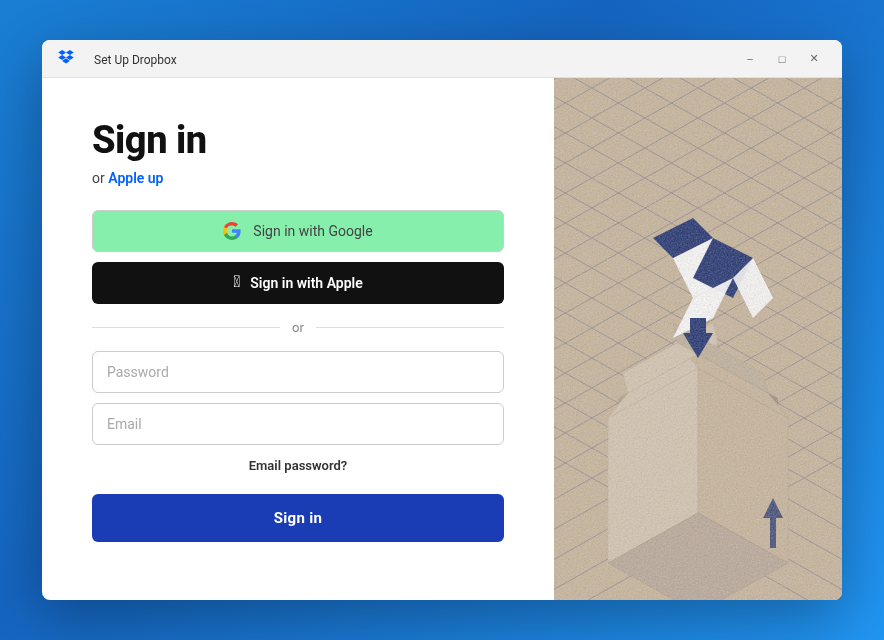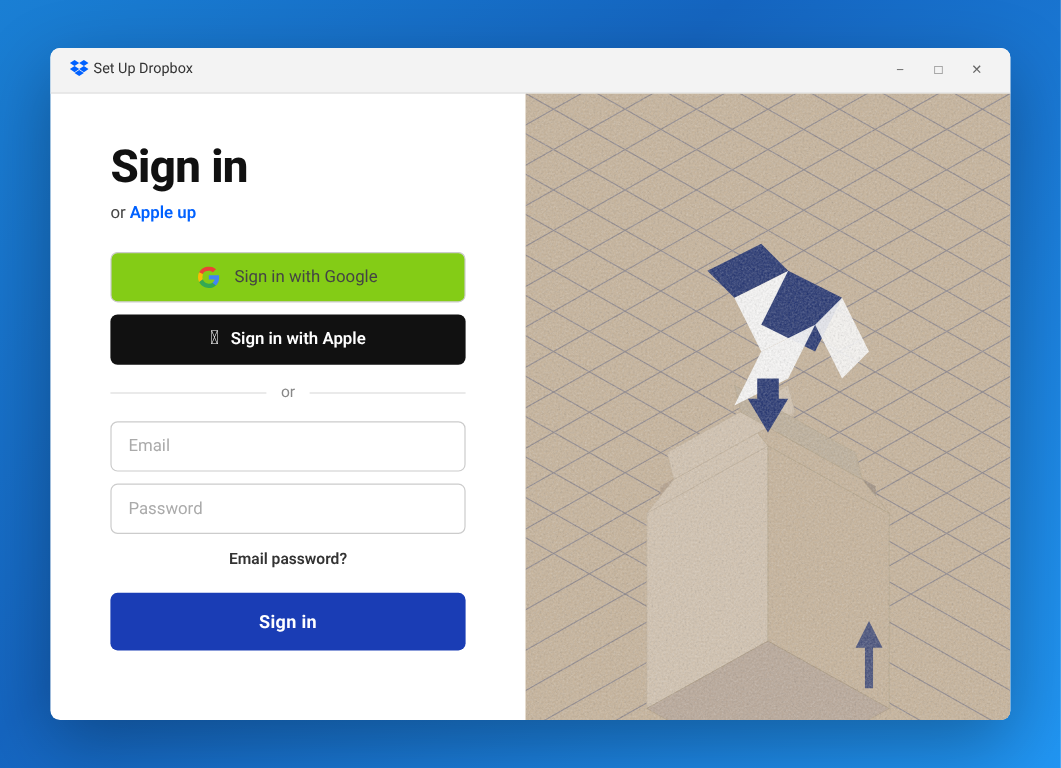--- a/index.html
+++ b/index.html
@@ -27,22 +27,22 @@
       display: flex;
       align-items: center;
       padding: 0 16px;
       height: 38px;
       background: #f3f3f3;
       border-bottom: 1px solid #e0e0e0;
       flex-shrink: 0;
     }
     .titlebar-logo {
       display: flex;
-      align-items: flex-start;
-      gap: 4px;
+      align-items: flex-end;
+      gap: 20px;
       flex: 1;
     }
     .dropbox-icon {
       color: #0061ff;
       font-size: 14px;
     }
     .titlebar-title {
       font-size: 12px;
       color: #333;
     }
@@ -63,21 +63,21 @@
       font-size: 11px;
       color: #666;
       border-radius: 3px;
     }
     .content {
       display: flex;
       flex: 1;
       overflow: hidden;
     }
     .left-panel {
-      width: 396px;
+      width: 512px;
       flex-shrink: 0;
       padding: 40px 50px;
       display: flex;
       flex-direction: column;
       gap: 0;
       overflow-y: auto;
     }
     .sign-in-heading {
       font-size: 38px;
       font-weight: 800;
@@ -98,21 +98,21 @@
     }
     .btn-google {
       display: flex;
       align-items: center;
       justify-content: center;
       gap: 12px;
       width: 100%;
       height: 42px;
       border: 1.5px solid #ccc;
       border-radius: 6px;
-      background: #84cc16;
+      background: #86efac;
       cursor: pointer;
       font-size: 14px;
       color: #444;
       margin-bottom: 10px;
       font-family: inherit;
     }
     .google-icon {
       width: 18px;
       height: 18px;
       flex-shrink: 0;
@@ -253,22 +253,22 @@
         <span class="apple-logo"></span>
         <span>Sign in with Apple</span>
       </button>
 
       <div class="divider">
         <div class="divider-line"></div>
         <span class="divider-text">or</span>
         <div class="divider-line"></div>
       </div>
 
+      <input class="input-field" type="password" placeholder="Password" style="">
       <input class="input-field" type="email" placeholder="Email" style="">
-      <input class="input-field" type="password" placeholder="Password" style="">
 
       <div class="forgot-password">
         <a class="forgot-link">Email password?</a>
       </div>
 
       <button class="btn-signin">Sign in</button>
     </div>
 
     <div class="right-panel">
       <svg class="illustration" viewBox="0 0 360 522" xmlns="http://www.w3.org/2000/svg" preserveAspectRatio="xMidYMid slice">

